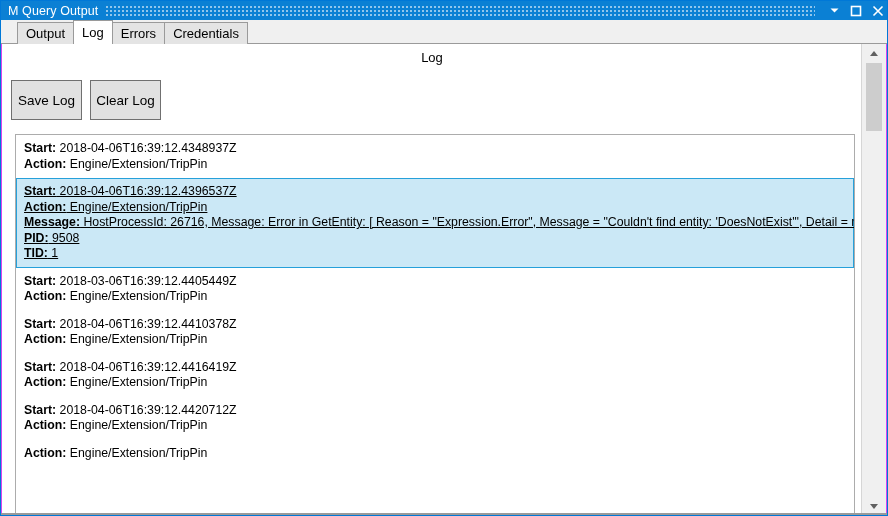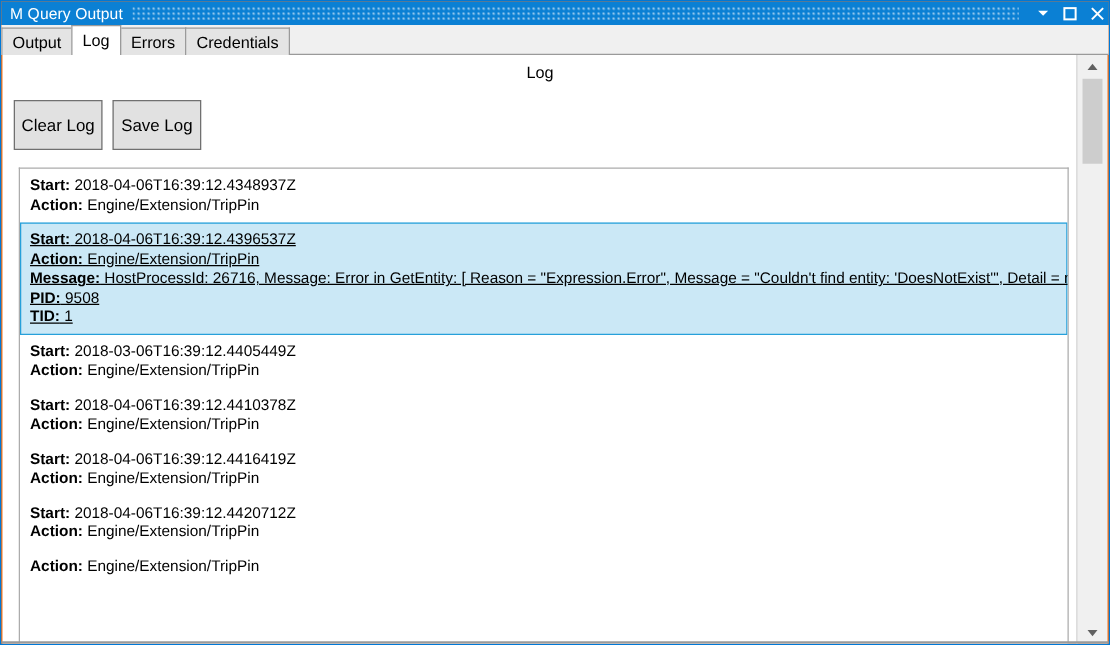--- a/index.html
+++ b/index.html
@@ -11,21 +11,21 @@
     width: 888px;
     height: 516px;
     overflow: hidden;
     font-family: "Liberation Sans", sans-serif;
   }
   #window {
     position: relative;
     width: 888px;
     height: 516px;
     box-sizing: border-box;
-    background: #f97316;
+    background: #d946ef;
     border: 1px solid #0078d7;
     overflow: hidden;
   }
 
   
   #titlebar {
     position: absolute;
     left: 0; top: 0;
     width: 888px;
     height: 19px;
@@ -62,21 +62,21 @@
   
   #tabstrip {
     position: absolute;
     left: 0; top: 19px;
     width: 886px;
     height: 24px;
     background: #f0f0f0;
     border-bottom: 1px solid #9a9a9a;
     display: flex;
     align-items: flex-end;
-    padding-left: 0;
+    padding-left: 16px;
     box-sizing: border-box;
   }
   .tab {
     height: 22px;
     line-height: 21px;
     padding: 0 8px;
     font-size: 13px;
     color: #000000;
     background: #e4e4e4;
     border: 1px solid #9a9a9a;
@@ -246,22 +246,22 @@
     <div class="tab">Output</div>
     <div class="tab active">Log</div>
     <div class="tab">Errors</div>
     <div class="tab">Credentials</div>
   </div>
 
   <div id="page">
     <div id="page-title">Log</div>
 
     <div id="button-row">
+      <button class="gray-button">Save Log</button>
       <button class="gray-button">Clear Log</button>
-      <button class="gray-button">Save Log</button>
     </div>
 
     <div id="log-list">
         <div class="log-entry">
           <div class="log-line"><span class="log-key">Start:</span><span class="log-val"> 2018-04-06T16:39:12.4348937Z</span></div>
           <div class="log-line"><span class="log-key">Action:</span><span class="log-val"> Engine/Extension/TripPin</span></div>
         </div>
         <div class="log-entry selected">
           <div class="log-line"><span class="log-key">Start:</span><span class="log-val"> 2018-04-06T16:39:12.4396537Z</span></div>
           <div class="log-line"><span class="log-key">Action:</span><span class="log-val"> Engine/Extension/TripPin</span></div>

